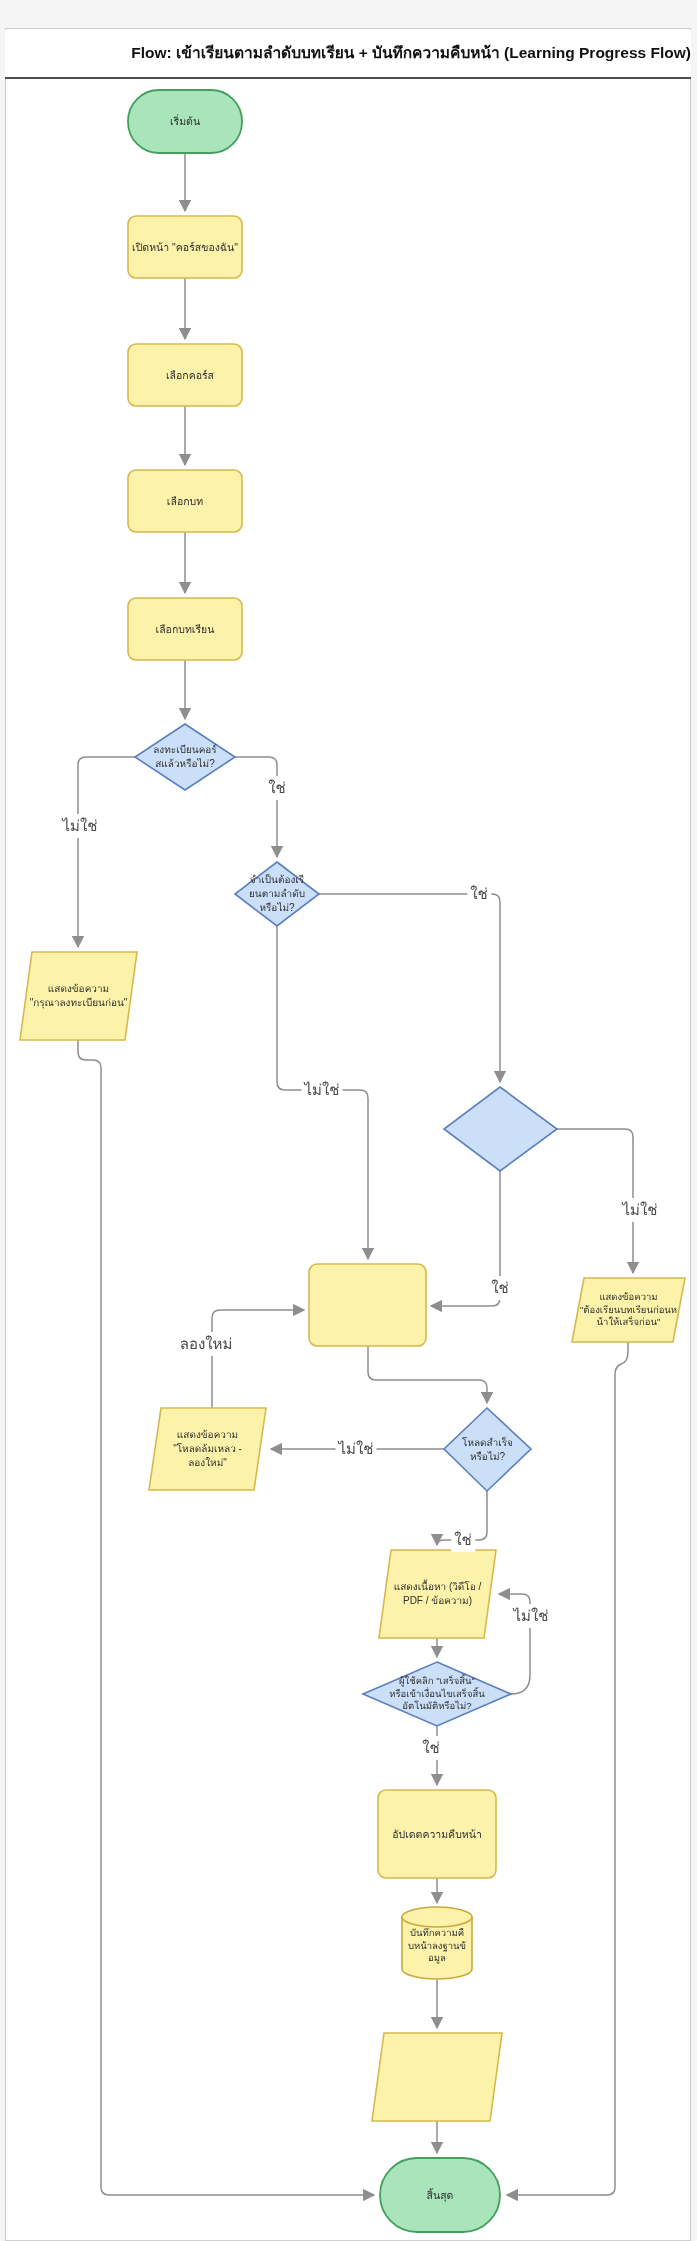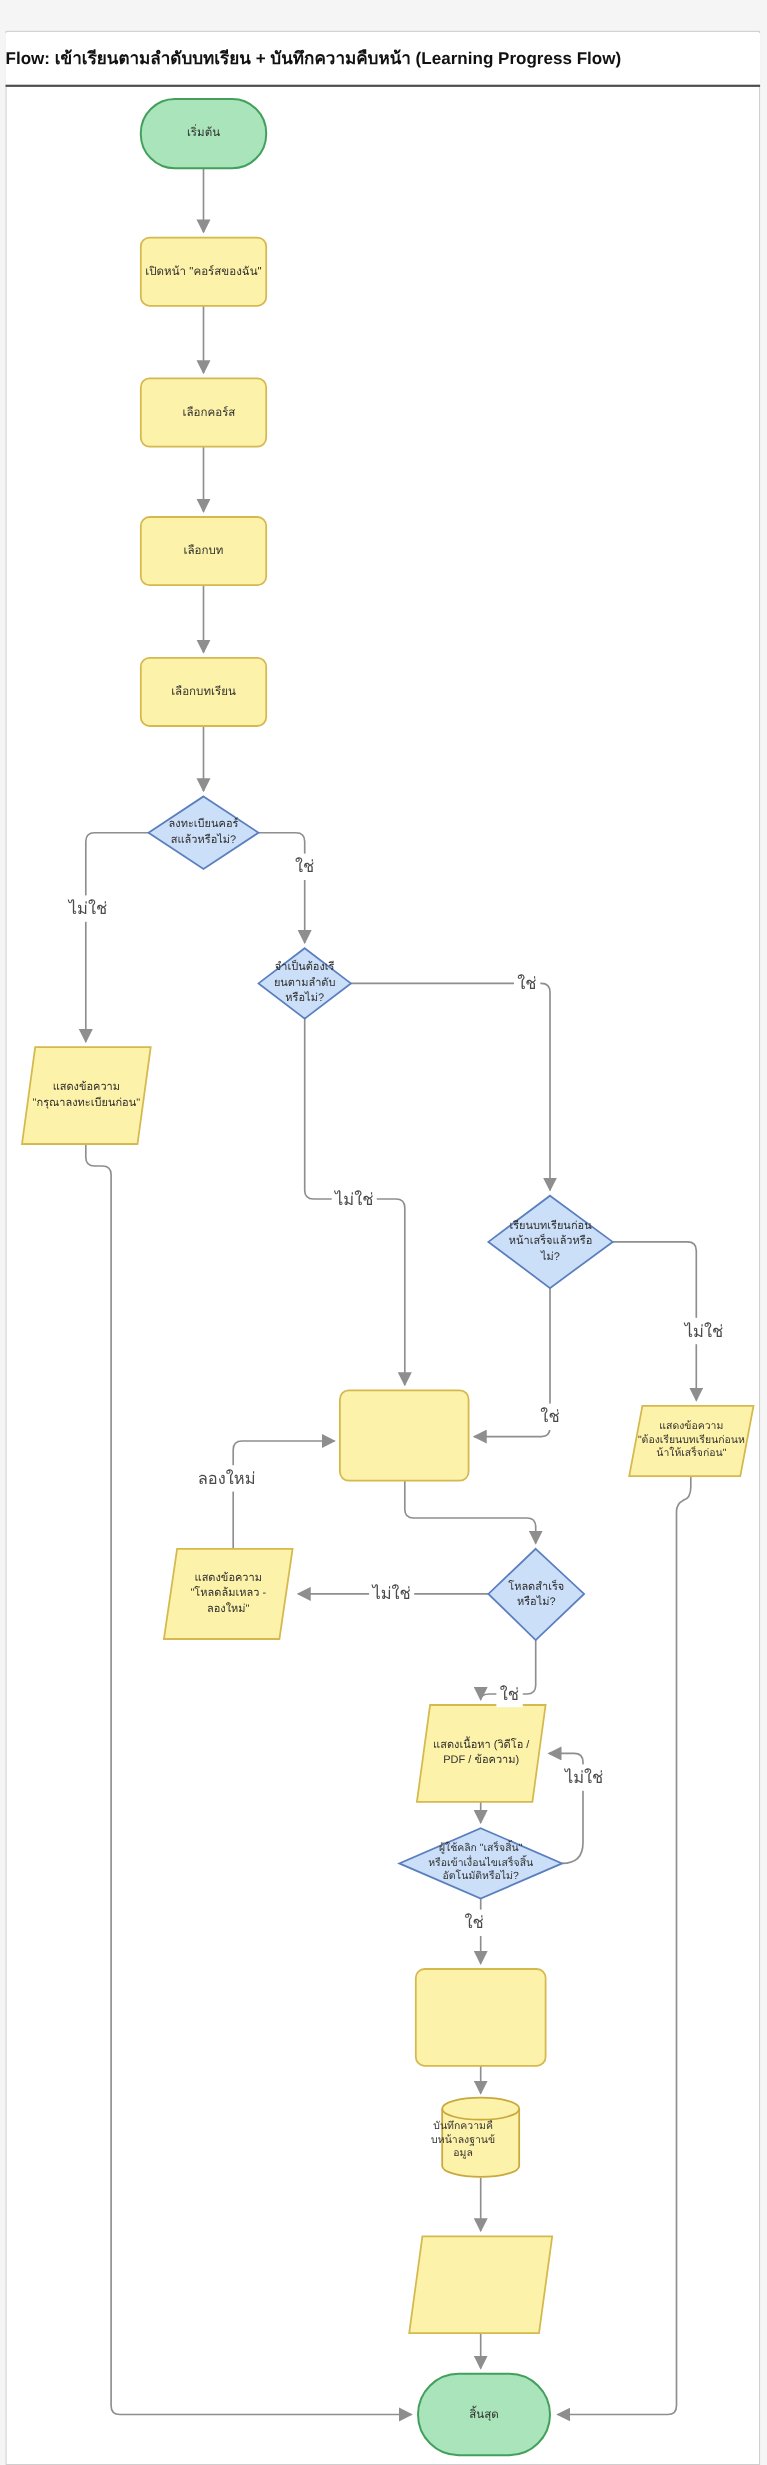--- a/index.html
+++ b/index.html
@@ -1,18 +1,18 @@
 <!DOCTYPE html>
 <html><head>
 <meta charset="utf-8">
 <style>
   html,body{margin:0;padding:0;background:#f5f5f5;font-family:"Liberation Sans",sans-serif;}
   .page{position:relative;width:697px;height:2241px;background:#f5f5f5;overflow:hidden;}
   .canvas{position:absolute;left:5px;top:28px;width:686px;height:2213px;background:#ffffff;border:1px solid #cfcfcf;box-sizing:border-box;}
-  .title{position:absolute;left:5px;top:30px;width:686px;text-align:left;font-size:15.5px;font-weight:bold;color:#111;padding:10px 0 12px 0;border-bottom:2px solid #4d4d4d;box-sizing:border-box;background:#fff;}
+  .title{position:absolute;left:5px;top:30px;width:686px;text-align:right;font-size:15.5px;font-weight:bold;color:#111;padding:10px 0 12px 0;border-bottom:2px solid #4d4d4d;box-sizing:border-box;background:#fff;}
   svg.diagram{position:absolute;left:0;top:0;}
   .node-label{position:absolute;display:flex;align-items:center;justify-content:center;text-align:center;
     font-size:10.5px;line-height:1.4;color:#2f2f2f;white-space:pre-line;pointer-events:none;}
   .node-label.small{font-size:10px;}
   .node-label.tiny{font-size:9.5px;line-height:1.32;}
   .edge-label{position:absolute;transform:translate(-50%,-50%);font-size:15px;color:#4a4a4a;background:#ffffff;padding:0 3px;white-space:nowrap;}
 </style>
 </head>
 <body>
 
@@ -84,37 +84,35 @@
   <div class="node-label" style="left:128px;top:344px;width:124px;height:62px">เลือกคอร์ส</div>
   <div class="node-label" style="left:128px;top:470px;width:114px;height:62px">เลือกบท</div>
   <div class="node-label" style="left:128px;top:598px;width:114px;height:62px">เลือกบทเรียน</div>
   <div class="node-label small" style="left:135px;top:724px;width:100px;height:66px">ลงทะเบียนคอร์
 สแล้วหรือไม่?</div>
   <div class="node-label small" style="left:20px;top:952px;width:117px;height:88px">แสดงข้อความ
 "กรุณาลงทะเบียนก่อน"</div>
   <div class="node-label small" style="left:235px;top:862px;width:84px;height:64px">จำเป็นต้องเรี
 ยนตามลำดับ
 หรือไม่?</div>
-  <div class="node-label small" style="left:444px;top:1087px;width:113px;height:84px">เรียนบทเรียนก่อน
-หน้าเสร็จแล้วหรือ
-ไม่?</div>
   <div class="node-label tiny" style="left:572px;top:1278px;width:113px;height:64px">แสดงข้อความ
 "ต้องเรียนบทเรียนก่อนห
 น้าให้เสร็จก่อน"</div>
   <div class="node-label small" style="left:444px;top:1408px;width:87px;height:83px">โหลดสำเร็จ
 หรือไม่?</div>
   <div class="node-label small" style="left:149px;top:1408px;width:117px;height:82px">แสดงข้อความ
 "โหลดล้มเหลว -
 ลองใหม่"</div>
   <div class="node-label small" style="left:379px;top:1550px;width:117px;height:88px">แสดงเนื้อหา (วิดีโอ /
 PDF / ข้อความ)</div>
   <div class="node-label tiny" style="left:363px;top:1662px;width:148px;height:64px">ผู้ใช้คลิก "เสร็จสิ้น"
 หรือเข้าเงื่อนไขเสร็จสิ้น
 อัตโนมัติหรือไม่?</div>
-  <div class="node-label tiny" style="left:384px;top:1916px;width:74px;height:60px">บันทึกความคื
+  <div class="node-label" style="left:378px;top:1790px;width:118px;height:88px">อัปเดตความคืบหน้า</div>
+  <div class="node-label tiny" style="left:400px;top:1916px;width:74px;height:60px">บันทึกความคื
 บหน้าลงฐานข้
 อมูล</div>
   <div class="node-label" style="left:380px;top:2158px;width:120px;height:74px">สิ้นสุด</div>
 
   <span class="edge-label" style="left:80px;top:826px">ไม่ใช่</span>
   <span class="edge-label" style="left:277px;top:788px">ใช่</span>
   <span class="edge-label" style="left:479px;top:894px">ใช่</span>
   <span class="edge-label" style="left:322px;top:1090px">ไม่ใช่</span>
   <span class="edge-label" style="left:640px;top:1210px">ไม่ใช่</span>
   <span class="edge-label" style="left:500px;top:1288px">ใช่</span>

